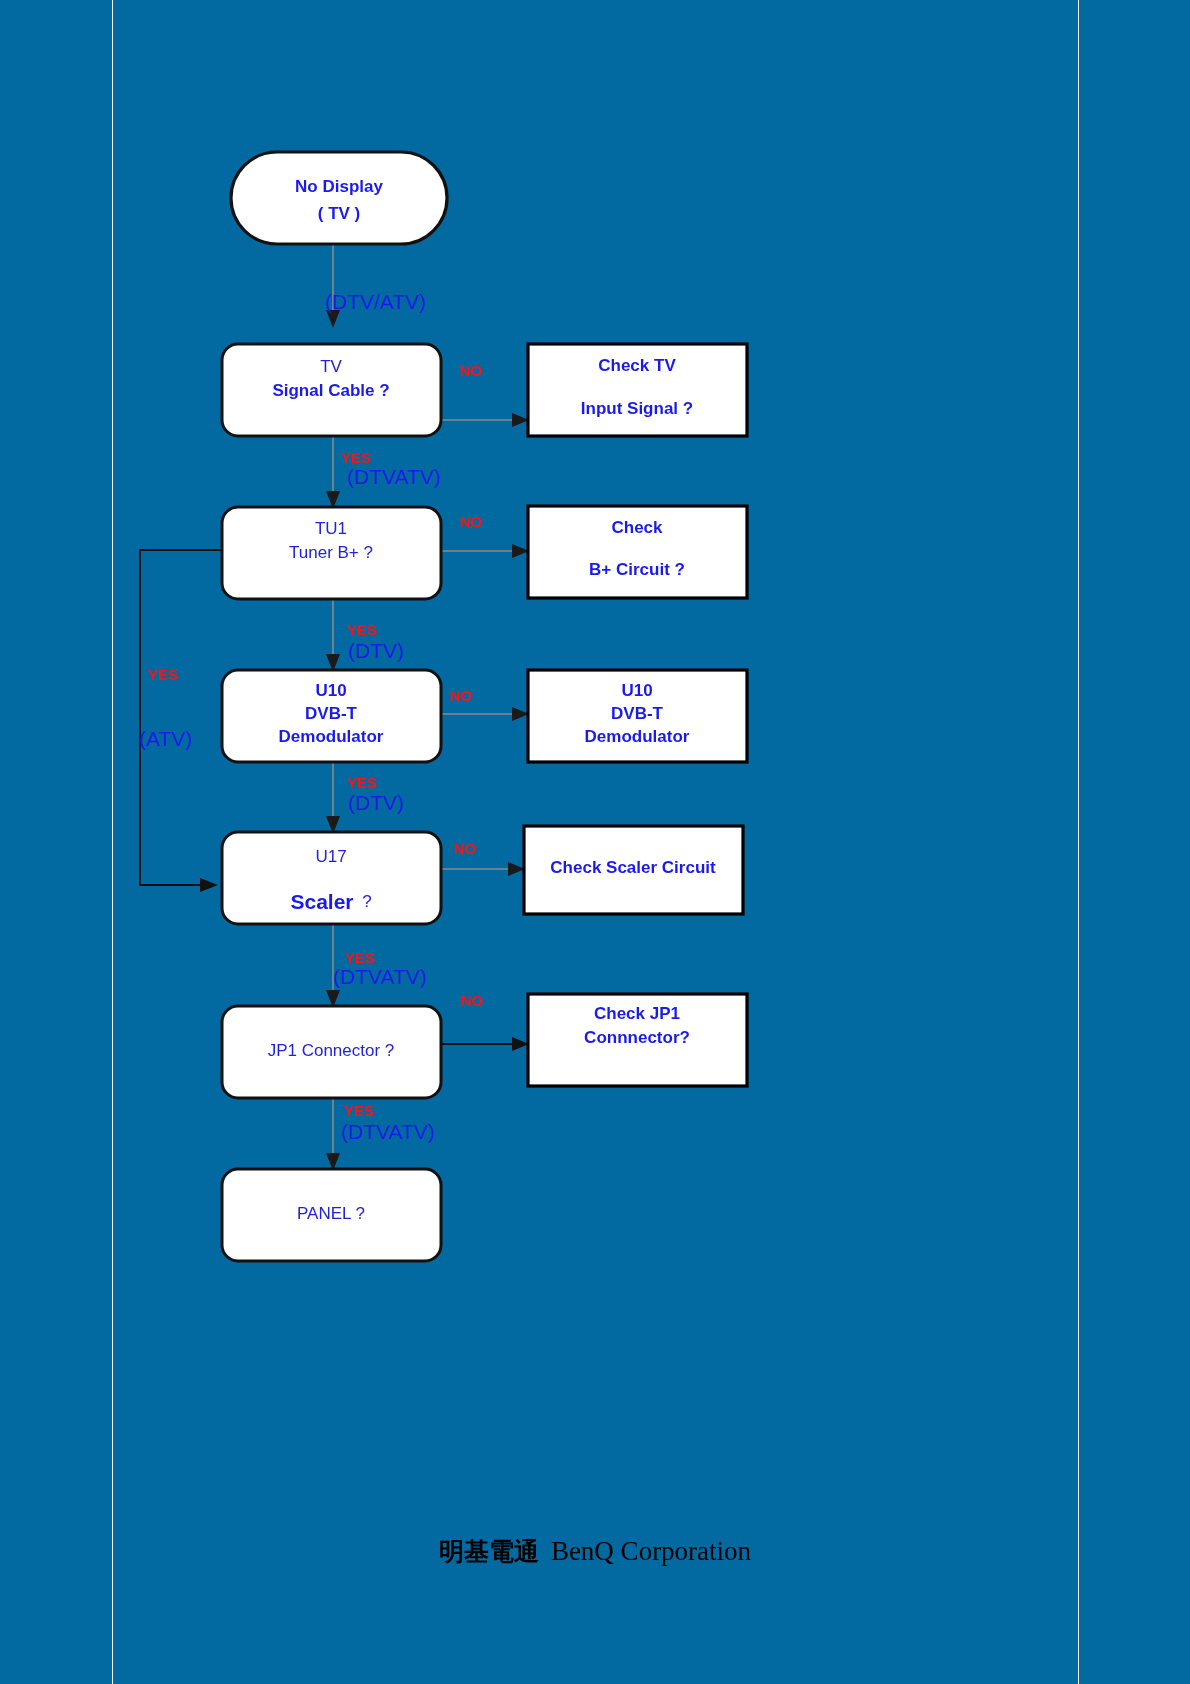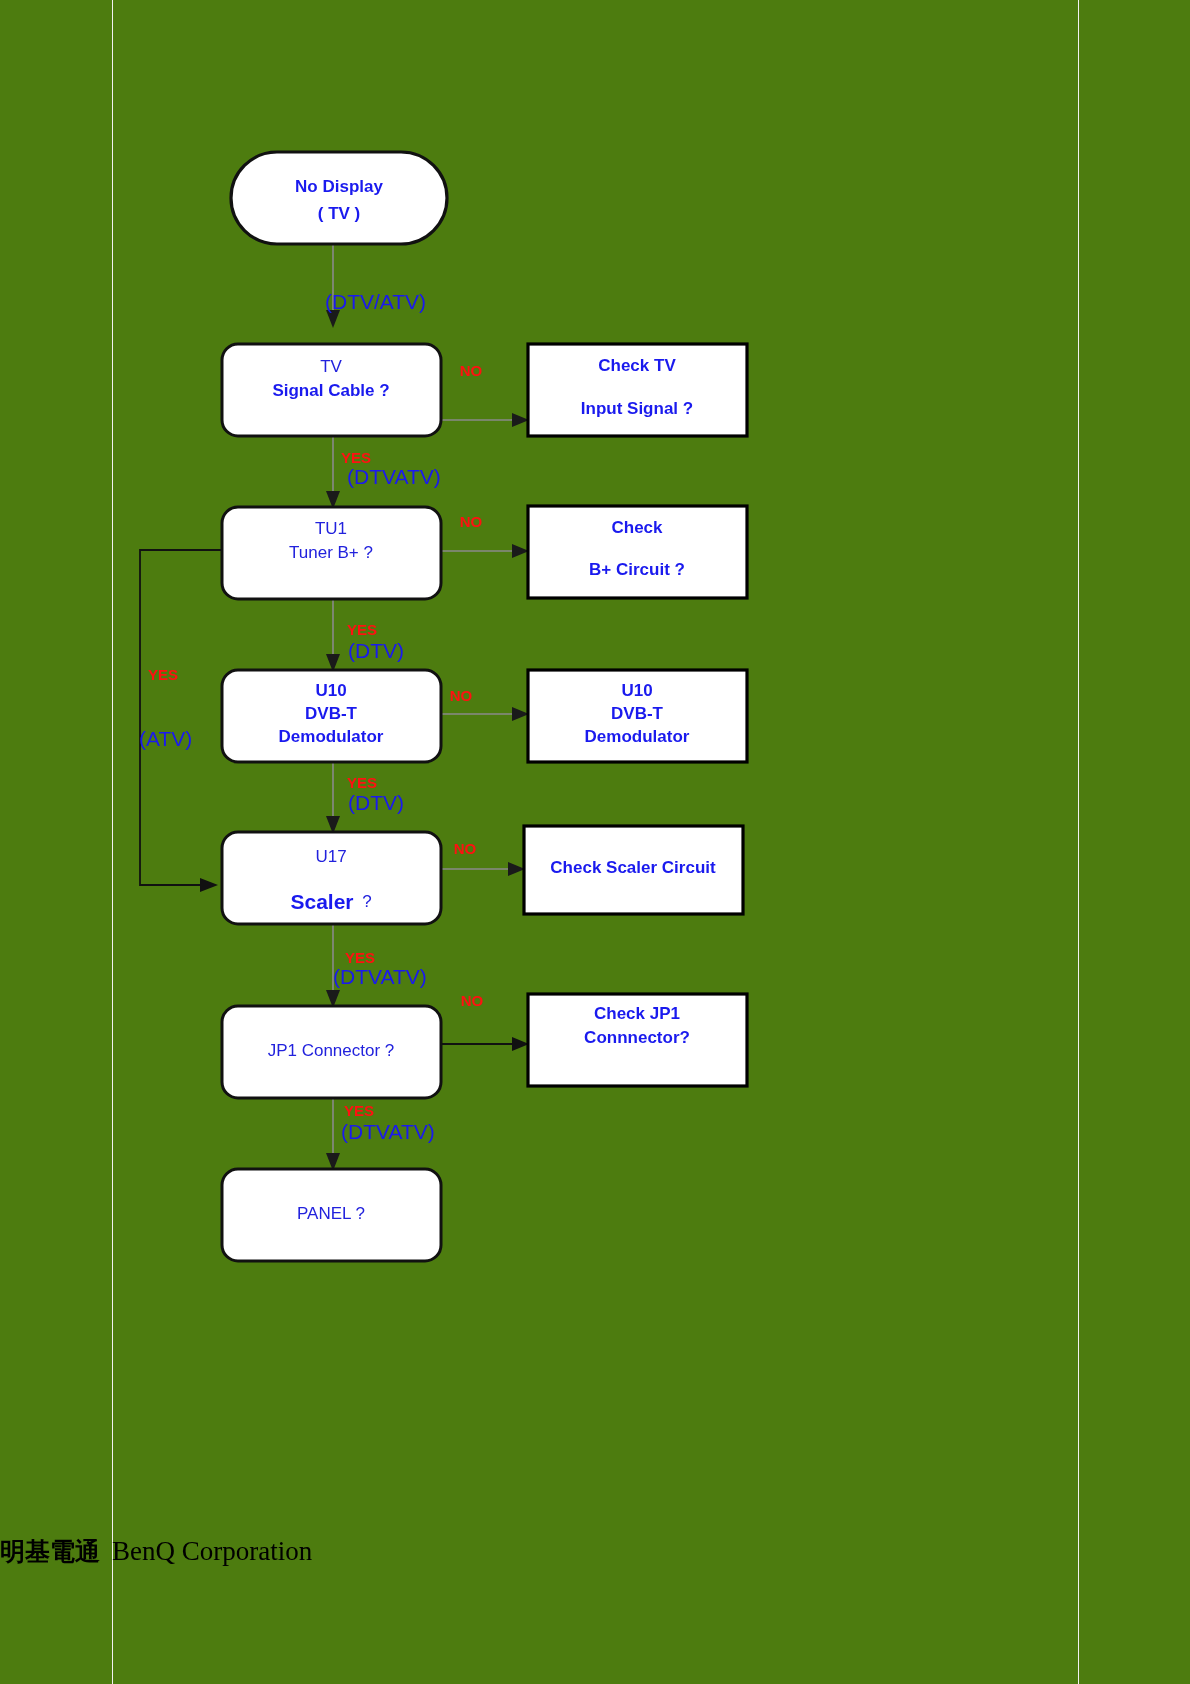--- a/index.html
+++ b/index.html
@@ -12,21 +12,21 @@
     height: 1684px;
     position: relative;
     font-family: "Liberation Sans", sans-serif;
     overflow: hidden;
   }
   #page {
     position: absolute;
     left: 0; top: 0;
     width: 1190px;
     height: 1684px;
-    background: #4d7c0f;
+    background: #0369a1;
   }
   .page-edge {
     position: absolute;
     top: 0;
     width: 1px;
     height: 1684px;
     background: #f2f2f2;
   }
   #flow-svg {
     position: absolute;
@@ -104,21 +104,21 @@
   }
   .arrow-head-grey {
     fill: #1a1a1a;
   }
   
   #footer {
     position: absolute;
     left: 0;
     top: 1535px;
     width: 1190px;
-    text-align: left;
+    text-align: center;
     white-space: nowrap;
   }
   #footer .cjk {
     font-family: "DejaVu Sans", sans-serif;
     font-weight: bold;
     font-size: 25px;
     color: #000000;
     letter-spacing: 0px;
   }
   #footer .latin {

